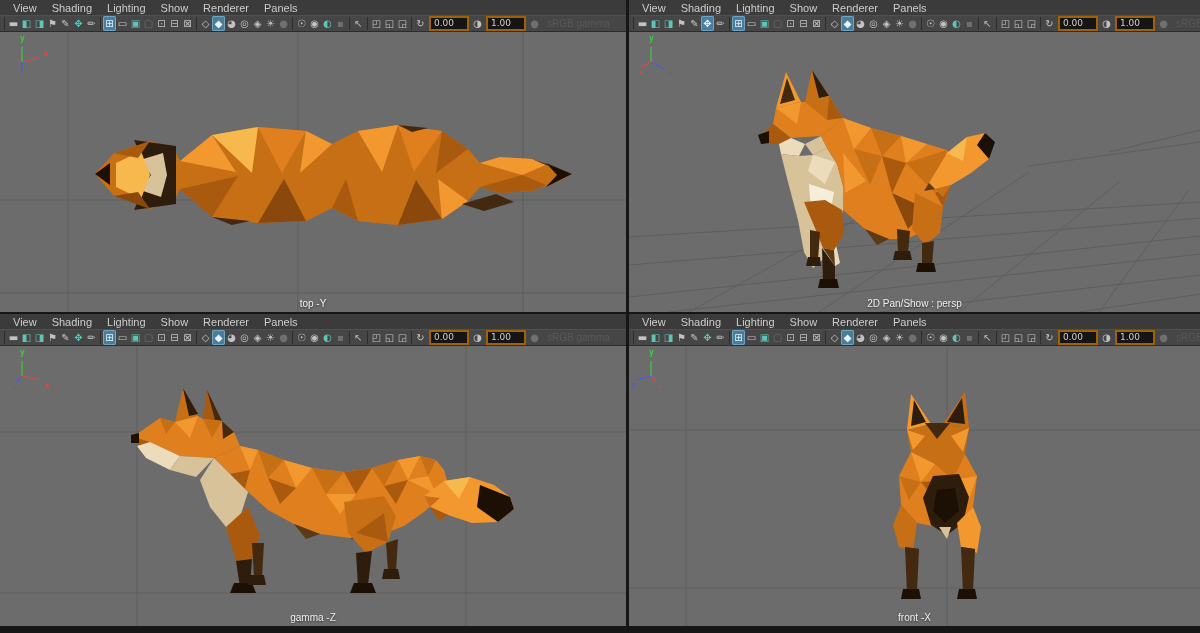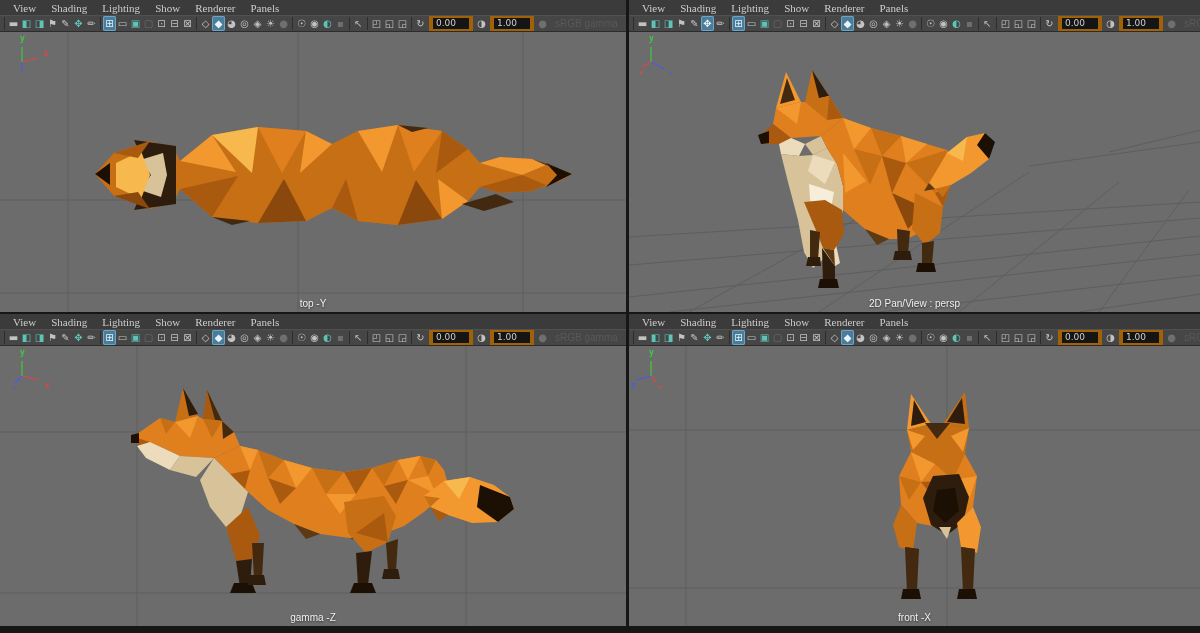--- a/index.html
+++ b/index.html
@@ -1,29 +1,29 @@
 <!DOCTYPE html>
 <html><head>
 <meta charset="utf-8">
 <style>
   html,body{margin:0;padding:0;width:1200px;height:633px;background:#161616;overflow:hidden;
     font-family:"Liberation Sans",sans-serif;}
   .pane{position:absolute;background:#3b3b3b;overflow:hidden;}
-  .vp-menubar{height:15px;display:flex;align-items:center;padding-left:6px;background:#3b3b3b;font-family:Liberation Serif, serif;}
+  .vp-menubar{height:15px;display:flex;align-items:center;padding-left:6px;background:#3b3b3b;}
   .menu-item{font-size:11px;color:#cdcdcd;padding:0 8px 0 7px;white-space:nowrap;cursor:default;}
   .vp-toolbar{height:17px;background:#464646;border-top:1px solid #505050;border-bottom:1px solid #2c2c2c;
     box-sizing:border-box;display:flex;align-items:center;padding-left:2px;overflow:hidden;white-space:nowrap;}
   .tb-icon{flex:none;width:13px;height:15px;font-family:"DejaVu Sans",sans-serif;font-size:10px;
     line-height:15px;text-align:center;color:#c2c2c2;border-radius:2px;}
   .tb-icon.teal{color:#5fc4b8;}
   .tb-icon.dim{color:#6f6f6f;}
   .tb-icon.active{background:#4a7c9b;color:#e8f4f8;box-shadow:inset 0 0 0 1px #6fa5c2;}
   .tb-sep{flex:none;width:5px;height:13px;position:relative;}
   .tb-sep::after{content:"";position:absolute;left:2px;top:0;width:1px;height:13px;background:#2d2d2d;}
-  .tb-field{flex:none;width:30px;height:11px;background:#151515;border:4px solid #a16207;color:#cfcfcf;
+  .tb-field{flex:none;width:30px;height:11px;background:#151515;border:2px solid #a16207;color:#cfcfcf;
     font-family:"DejaVu Sans",sans-serif;font-size:9px;line-height:11px;padding:0 3px;margin:4px 2px;}
   .tb-text{flex:none;font-size:10px;color:#595959;margin-left:6px;}
   .vp-canvas{position:absolute;left:0;top:32px;right:0;bottom:0;background:#6c6c6c;overflow:hidden;cursor:crosshair;}
   .vp-canvas svg{position:absolute;left:0;top:0;}
   .vp-label{position:absolute;left:0;right:0;bottom:3px;text-align:center;font-size:10px;font-weight:normal;
     color:#f0f0f0;text-shadow:0 1px 2px rgba(0,0,0,.55);pointer-events:none;}
   .gizmo{position:absolute;left:4px;bottom:1px;pointer-events:none;}
   .gizmo text{font-family:"DejaVu Sans Mono",monospace;font-size:8px;font-weight:bold;}
 </style>
 </head>
@@ -252,21 +252,21 @@
         </g>
       </svg>
       <svg class="gizmo" width="60" height="42">
         <line x1="22" y1="30" x2="22" y2="15" stroke="#3ecb3e" stroke-width="1.2"></line>
         <text x="20" y="8.75" fill="#3ecb3e">y</text>
         <line x1="22" y1="30" x2="13" y2="35" stroke="#e04545" stroke-width="1.2"></line>
         <text x="9.85" y="43.75" fill="#e04545">x</text>
         <line x1="22" y1="30" x2="35" y2="37" stroke="#4a5ae8" stroke-width="1.2"></line>
         <text x="39.55" y="46.45" fill="#4a5ae8">z</text>
       </svg>
-      <div class="vp-label">2D Pan/View : persp</div>
+      <div class="vp-label">2D Pan/Show : persp</div>
     </div>
   </div>
 <div class="pane" style="left: 0px; top: 314px; width: 626px; height: 312px;">
     <div class="vp-menubar">
       <span class="menu-item">View</span>
       <span class="menu-item">Shading</span>
       <span class="menu-item">Lighting</span>
       <span class="menu-item">Show</span>
       <span class="menu-item">Renderer</span>
       <span class="menu-item">Panels</span>

